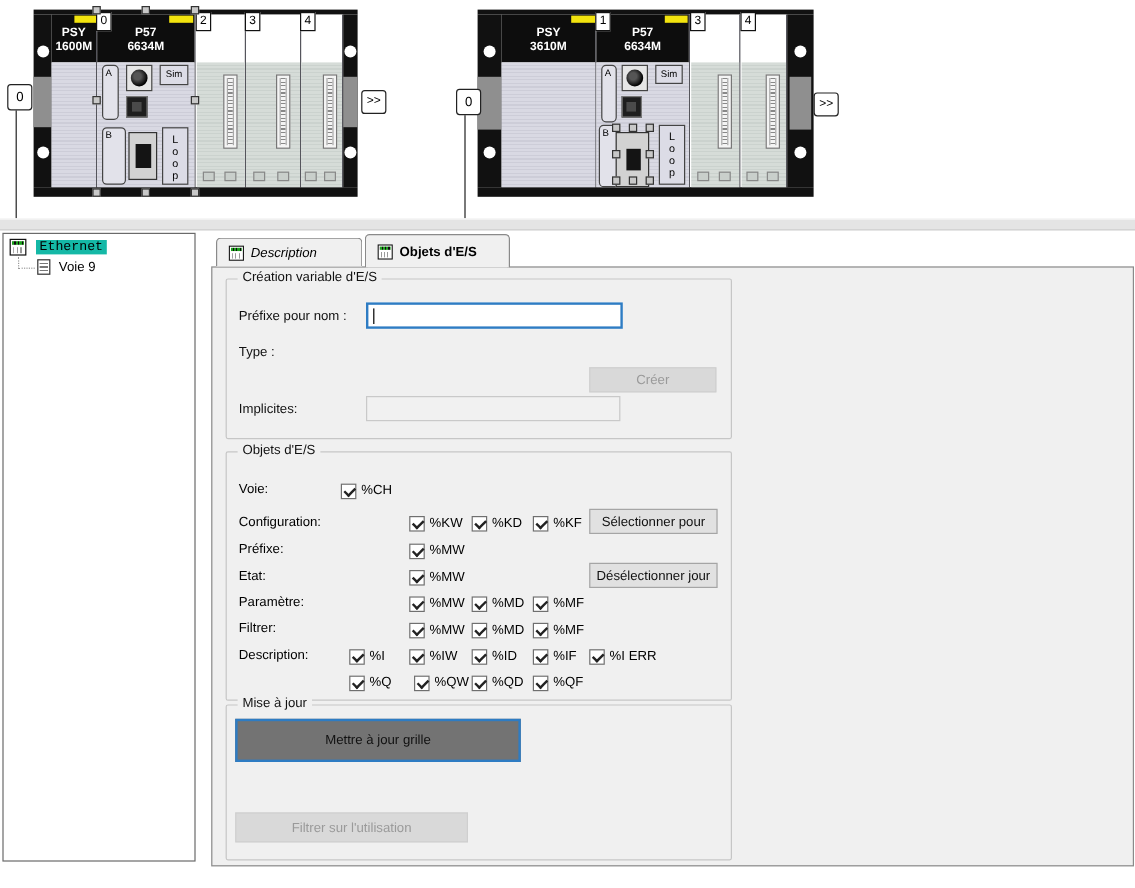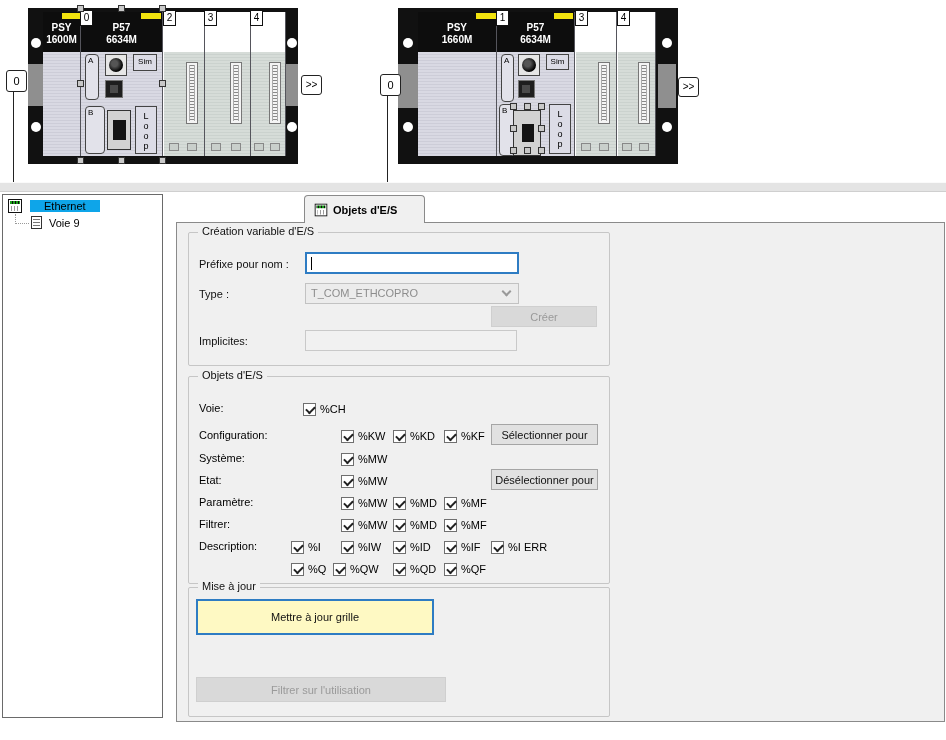--- a/index.html
+++ b/index.html
@@ -52,21 +52,21 @@
   .treepanel { position:absolute; left:2px; top:194px; width:161px; height:524px; background:#fff; border:1px solid #6a6a6a; }
   .modicon { position:relative; width:14px; height:14px; background:#fff; border:1px solid #111; display:inline-block; }
   .modicon:before { content:""; position:absolute; left:1px; top:1px; width:10px; height:3px;
                     background:repeating-linear-gradient(90deg,#1ca01c 0 2px,#0c0c0c 2px 3px); }
   .modicon:after { content:""; position:absolute; left:2px; top:6px; width:8px; height:5px;
                    background:repeating-linear-gradient(90deg,#9a9a9a 0 1px,transparent 1px 3px); }
   .docicon { position:relative; width:11px; height:13px; background:#fff; border:1px solid #333; display:inline-block; }
   .docicon:before { content:""; position:absolute; left:1px; top:2px; width:7px; height:7px;
                     background:repeating-linear-gradient(180deg,#777 0 1px,transparent 1px 3px); }
   .treelabel { font-size:11px; color:#000; }
-  .tree-root-label { background:#0ea5e9; padding:0 14px; }
+  .tree-root-label { background:#14b8a6; padding:0 3px;font-family:Liberation Mono, monospace; }
   .treeline { position:absolute; left:12px; top:19px; width:14px; height:10px;
               border-left:1px dotted #999; border-bottom:1px dotted #999; }
 
   
   .tab { position:absolute; background:#f0f0f0; border:1px solid #8a8a8a; border-bottom:none;
          border-radius:4px 4px 0 0; font-size:11px; display:flex; align-items:center; gap:5px; padding:0 9px; }
   .tab .modicon { transform:scale(.9); }
   .tab-inactive { left:180px; top:198px; width:122px; height:24px; font-style:italic; z-index:2; }
   .tab-active { left:304px; top:195px; width:121px; height:28px; font-weight:bold; z-index:5; }
   .contentpanel { position:absolute; left:176px; top:222px; width:769px; height:500px; background:#f0f0f0;
@@ -79,21 +79,21 @@
   .txtinput { position:absolute; background:#fff; border:2px solid #2e7cc3; }
   .caret { position:absolute; left:4px; top:3px; width:1px; height:13px; background:#000; }
   .combo { position:absolute; background:#ececec; border:1px solid #c2c2c2; font-size:11px; color:#8d8d8d;
            line-height:19px; padding-left:5px; }
   .chev { position:absolute; width:7px; height:7px; border-top:2px solid #999; border-right:2px solid #999; }
   .chev-down { transform:rotate(135deg); }
   .chev-up { transform:rotate(-45deg); }
   .btn { position:absolute; font-size:11px; display:flex; align-items:center; justify-content:center; cursor:default; }
   .btn-disabled { background:#d9d9d9; border:1px solid #cfcfcf; color:#9a9a9a; }
   .btn-normal { background:#e1e1e1; border:1px solid #a5a5a5; color:#111; }
-  .btn-focused { background:#fef9c3; border:2px solid #2e7cc3; color:#111; }
+  .btn-focused { background:#737373; border:2px solid #2e7cc3; color:#111; }
   .dis-input { position:absolute; background:#f1f1f1; border:1px solid #c9c9c9; }
 
   .obj-row { position:absolute; left:0; width:100%; height:16px; }
   .obj-label { position:absolute; left:10px; top:1px; font-size:11px; }
   .cbwrap { position:absolute; top:0; height:16px; display:flex; align-items:center; gap:4px; }
   .cb { position:relative; width:13px; height:13px; background:#fff; border:1px solid #6f6f6f; display:inline-block; }
   .cb:after { content:""; position:absolute; left:2px; top:2px; width:7px; height:4px;
               border-left:2px solid #222; border-bottom:2px solid #222; transform:rotate(-45deg); }
   .cbt { font-size:11px; }
 
@@ -218,21 +218,21 @@
     <div class="endplate" style="left:0;width:20px;">
       <div class="hole" style="left:5px;top:26px;"></div>
       <div class="hole" style="left:5px;top:110px;"></div>
       <div class="grip" style="left:0;top:52px;width:20px;height:44px;"></div>
     </div>
 
     <div class="module" style="left:20px;width:79px;">
       <div class="mod-head">
         <div class="led" style="left:58px;width:20px;"></div>
         <div>PSY</div>
-        <div>1660M</div>
+        <div>3610M</div>
       </div>
       <div class="mod-body"></div>
     </div>
 
     <div class="module" style="left:99px;width:78px;">
       <div class="slotlabel">1</div>
       <div class="mod-head">
         <div class="led" style="left:57px;width:19px;"></div>
         <div>P57</div>
         <div>6634M</div>
@@ -290,73 +290,73 @@
       <span class="modicon"></span>
       <span class="treelabel tree-root-label">Ethernet</span>
     </div>
     <div class="treeline"></div>
     <div style="position:absolute;left:28px;top:21px;display:flex;align-items:center;gap:7px;">
       <span class="docicon"></span>
       <span class="treelabel">Voie 9</span>
     </div>
   </div>
 
+  <div class="tab tab-inactive">
+    <span class="modicon"></span>
+    <span>Description</span>
+  </div>
   <div class="tab tab-active">
     <span class="modicon"></span>
     <span>Objets d'E/S</span>
   </div>
 
   <div class="contentpanel"></div>
 
   <div class="groupbox" style="left:188px;top:232px;width:422px;height:134px;z-index:2;">
     <div class="grouptitle">Création variable d'E/S</div>
     <div class="flabel" style="left:10px;top:25px;">Préfixe pour nom :</div>
     <div class="txtinput" style="left:116px;top:19px;width:214px;height:22px;">
       <span class="caret"></span>
       <span></span>
     </div>
     <div class="flabel" style="left:10px;top:55px;">Type :</div>
-    <div class="combo" style="left:116px;top:50px;width:214px;height:21px;">
-      <span>T_COM_ETHCOPRO</span>
-      <span class="chev chev-down" style="right:8px;top:4px;"></span>
-    </div>
     <div class="btn btn-disabled" style="left:302px;top:73px;width:106px;height:21px;">Créer</div>
     <div class="flabel" style="left:10px;top:102px;">Implicites:</div>
     <div class="dis-input" style="left:116px;top:97px;width:212px;height:21px;">
       <span></span>
     </div>
   </div>
 
   <div class="groupbox" style="left:188px;top:376px;width:422px;height:208px;z-index:2;">
     <div class="grouptitle">Objets d'E/S</div>
     <div>
         <div class="obj-row" style="top: 24px;">
           <span class="obj-label">Voie:</span>
-          <span class="cbwrap" style="left: 114px; justify-content: center;">
+          <span class="cbwrap" style="left: 95px; justify-content: center;">
             <span class="cb"></span>
             <span class="cbt">%CH</span>
           </span>
         </div>
         <div class="obj-row" style="top: 51px;">
           <span class="obj-label">Configuration:</span>
           <span class="cbwrap" style="left: 152px;">
             <span class="cb"></span>
             <span class="cbt">%KW</span>
           </span>
           <span class="cbwrap" style="left: 204px;">
             <span class="cb"></span>
             <span class="cbt">%KD</span>
           </span>
           <span class="cbwrap" style="left: 255px;">
             <span class="cb"></span>
             <span class="cbt">%KF</span>
           </span>
         </div>
         <div class="obj-row" style="top: 74px;">
-          <span class="obj-label">Système:</span>
+          <span class="obj-label">Préfixe:</span>
           <span class="cbwrap" style="left: 152px;">
             <span class="cb"></span>
             <span class="cbt">%MW</span>
           </span>
         </div>
         <div class="obj-row" style="top: 96px;">
           <span class="obj-label">Etat:</span>
           <span class="cbwrap" style="left: 152px;">
             <span class="cb"></span>
             <span class="cbt">%MW</span>
@@ -414,42 +414,42 @@
             <span class="cb"></span>
             <span class="cbt">%I ERR</span>
           </span>
         </div>
         <div class="obj-row" style="top: 184px;">
           <span class="obj-label"></span>
           <span class="cbwrap" style="left: 102px;">
             <span class="cb"></span>
             <span class="cbt">%Q</span>
           </span>
-          <span class="cbwrap" style="left: 144px;">
+          <span class="cbwrap" style="left: 156px;">
             <span class="cb"></span>
             <span class="cbt">%QW</span>
           </span>
           <span class="cbwrap" style="left: 204px;">
             <span class="cb"></span>
             <span class="cbt">%QD</span>
           </span>
           <span class="cbwrap" style="left: 255px;">
             <span class="cb"></span>
             <span class="cbt">%QF</span>
           </span>
         </div>
       </div>
     <div class="btn btn-normal" style="left:302px;top:47px;width:107px;height:21px;">Sélectionner pour</div>
-    <div class="btn btn-normal" style="left:302px;top:92px;width:107px;height:21px;">Désélectionner pour</div>
+    <div class="btn btn-normal" style="left:302px;top:92px;width:107px;height:21px;">Désélectionner jour</div>
   </div>
 
   <div class="groupbox" style="left:188px;top:587px;width:422px;height:130px;z-index:2;">
     <div class="grouptitle">Mise à jour</div>
     <div class="btn btn-focused" style="left:7px;top:11px;width:238px;height:36px;">Mettre à jour grille</div>
-    <div class="btn btn-disabled" style="left:7px;top:89px;width:250px;height:25px;">Filtrer sur l'utilisation</div>
+    <div class="btn btn-disabled" style="left:7px;top:89px;width:194px;height:25px;">Filtrer sur l'utilisation</div>
   </div>
 
   <div class="grid">
       <div class="grow ghead">
         <div class="gcell c-num"></div>
         <div class="gcell c-adr">Adresse</div>
         <div class="gcell c-nom">Nom</div>
         <div class="gcell c-typ">Type</div>
         <div class="gcell c-com">Commentaire</div>
       </div>

